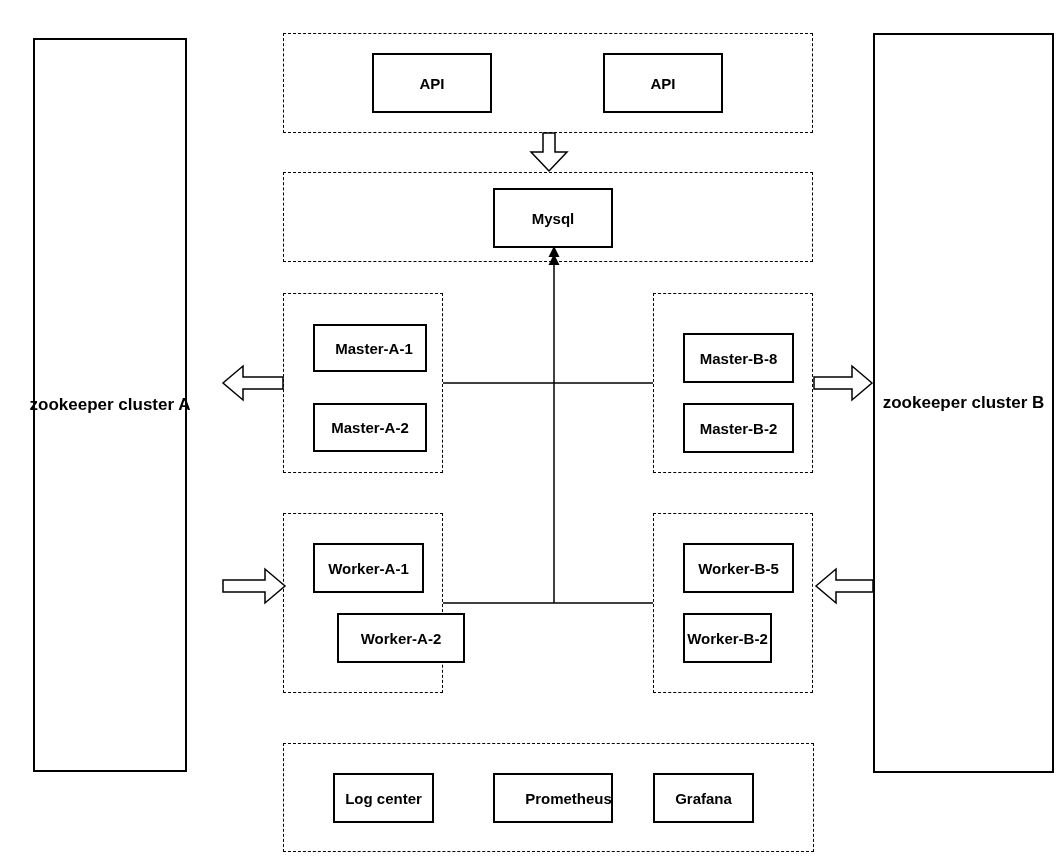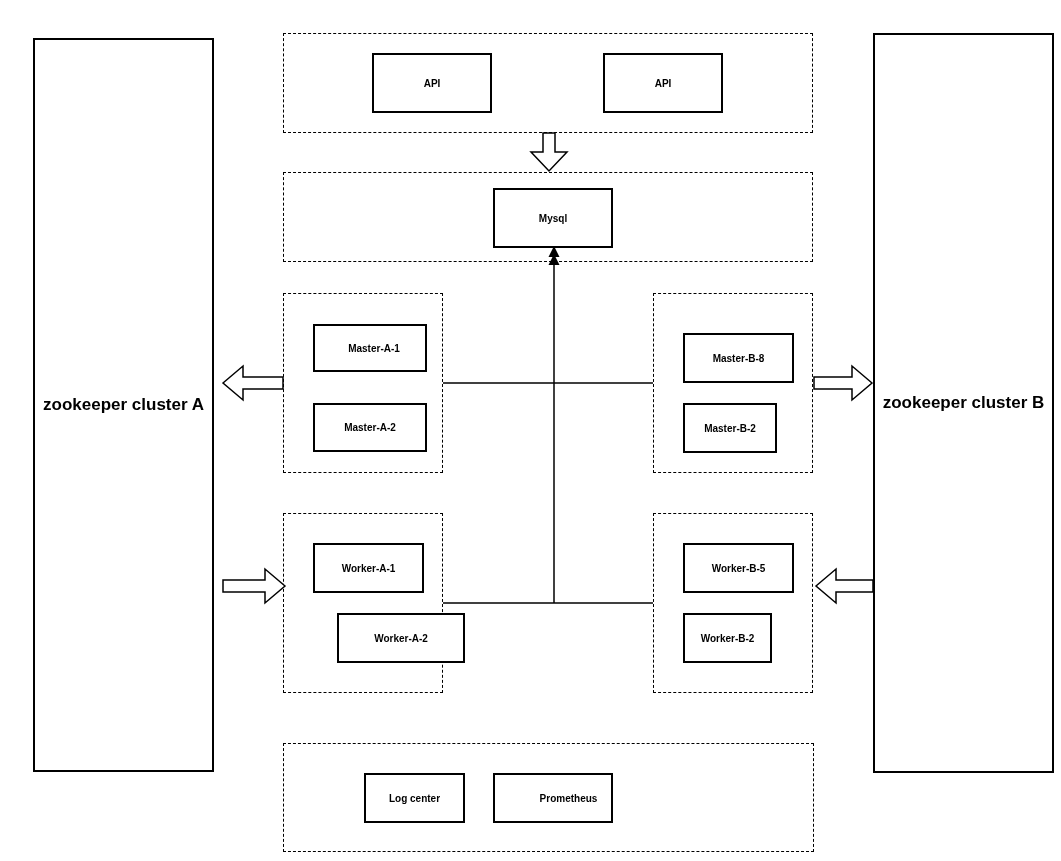--- a/index.html
+++ b/index.html
@@ -35,40 +35,40 @@
     z-index: 1;
   }
   .node {
     position: absolute;
     border: 2px solid #000000;
     background: #ffffff;
     display: flex;
     align-items: center;
     justify-content: center;
     font-weight: bold;
-    font-size: 10px;
+    font-size: 15px;
     box-sizing: border-box;
     z-index: 3;
     white-space: nowrap;
   }
   .overlay {
     position: absolute;
     left: 0; top: 0;
     width: 1061px;
     height: 861px;
     z-index: 5;
     pointer-events: none;
   }
 </style>
 </head>
 <body>
 
 <div class="canvas">
 
-  <div class="cluster" style="left:33px; top:38px; width:181px; height:734px;">
+  <div class="cluster" style="left:33px; top:38px; width:154px; height:734px;">
     <span class="clabel">zookeeper cluster A</span>
   </div>
   <div class="cluster" style="left:873px; top:33px; width:181px; height:740px;">
     <span class="clabel">zookeeper cluster B</span>
   </div>
 
   <div class="dgroup" style="left:283px; top:33px; width:530px; height:100px;"></div>
   <div class="dgroup" style="left:283px; top:172px; width:530px; height:90px;"></div>
   <div class="dgroup" style="left:283px; top:293px; width:160px; height:180px;"></div>
   <div class="dgroup" style="left:653px; top:293px; width:160px; height:180px;"></div>
@@ -78,30 +78,31 @@
 
   <div class="node" style="left:372px; top:53px; width:120px; height:60px;">API</div>
   <div class="node" style="left:603px; top:53px; width:120px; height:60px;">API</div>
 
   <div class="node" style="left:493px; top:188px; width:120px; height:60px;">Mysql</div>
 
   <div class="node" style="left:313px; top:324px; width:114px; height:48px;padding-left:8px;">Master-A-1</div>
   <div class="node" style="left:313px; top:403px; width:114px; height:49px;">Master-A-2</div>
 
   <div class="node" style="left:683px; top:333px; width:111px; height:50px;">Master-B-8</div>
-  <div class="node" style="left:683px; top:403px; width:94px; height:50px;">Master-B-2</div>
+  <div class="node" style="left:683px; top:403px; width:111px; height:50px;">Master-B-2</div>
 
   <div class="node" style="left:313px; top:543px; width:111px; height:50px;">Worker-A-1</div>
   <div class="node" style="left:313px; top:613px; width:128px; height:50px;margin-left:24px;">Worker-A-2</div>
 
   <div class="node" style="left:683px; top:543px; width:111px; height:50px;">Worker-B-5</div>
   <div class="node" style="left:683px; top:613px; width:89px; height:50px;">Worker-B-2</div>
 
-  <div class="node" style="left:333px; top:773px; width:101px; height:50px;margin-left:31px;">Log center</div>
+  <div class="node" style="left:333px; top:773px; width:101px; height:50px;">Log center</div>
   <div class="node" style="left:493px; top:773px; width:120px; height:50px;padding-left:31px;">Prometheus</div>
+  <div class="node" style="left:653px; top:773px; width:101px; height:50px;">Grafana</div>
 
   <svg class="overlay" width="1061" height="861" viewBox="0 0 1061 861" xmlns="http://www.w3.org/2000/svg">
 
     <line x1="443" y1="383" x2="653" y2="383" stroke="#000000" stroke-width="1.5"></line>
     <line x1="443" y1="603" x2="653" y2="603" stroke="#000000" stroke-width="1.5"></line>
     <line x1="554" y1="250" x2="554" y2="603" stroke="#000000" stroke-width="1.5"></line>
 
     <path d="M554 246 L548.5 257 L559.5 257 Z" fill="#000000"></path>
     <path d="M554 254 L548.5 265 L559.5 265 Z" fill="#000000"></path>
 

